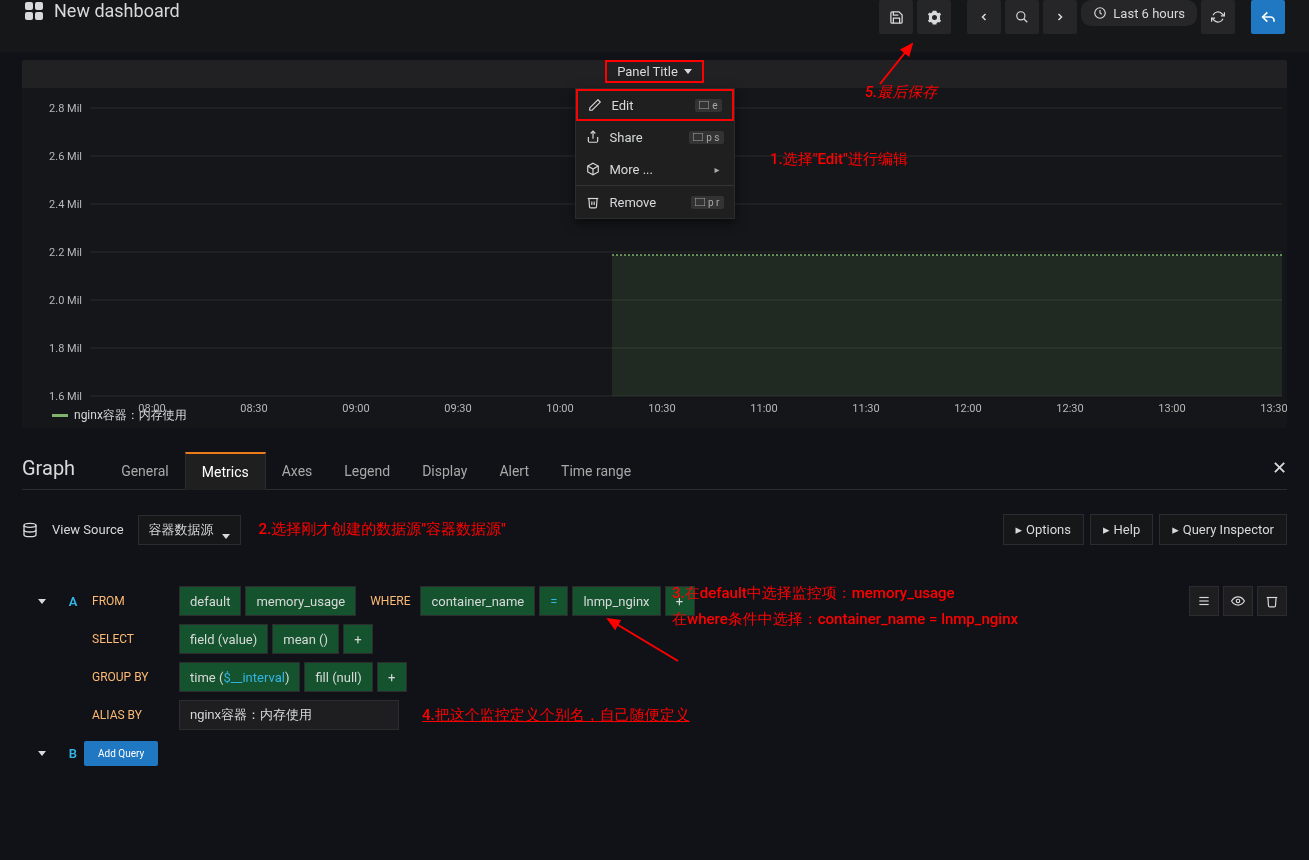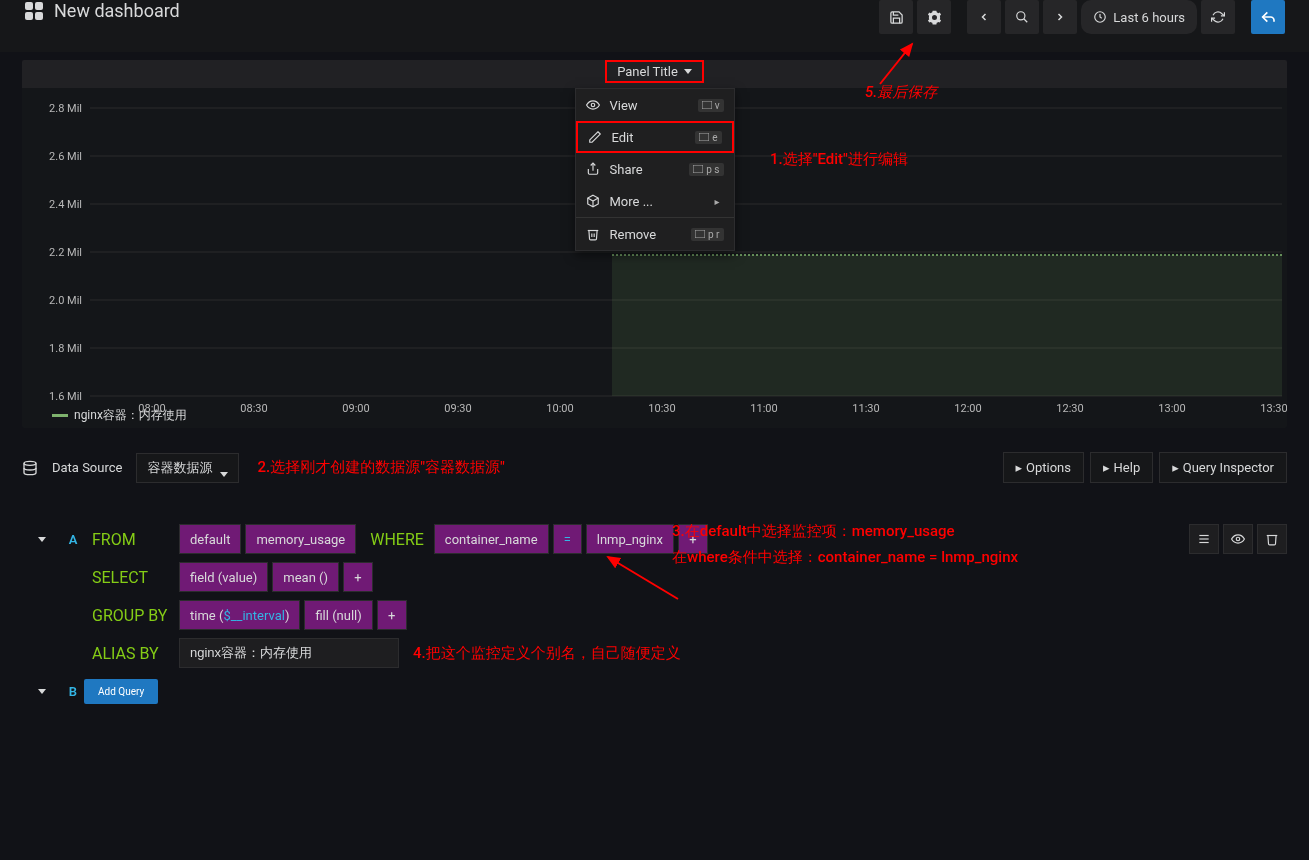--- a/index.html
+++ b/index.html
@@ -21,21 +21,21 @@
     background: #161719;
   }
   .dash-title { display:flex; align-items:center; font-size:18px; color:#d8d9da; }
   .dash-title svg { margin-right:10px; }
   .topbar-spacer { flex:1; }
   .icon-btn {
     width:34px; height:34px; display:flex; align-items:center; justify-content:center;
     background:#262628; margin-left:4px; border-radius:2px; cursor:pointer;
   }
   .time-btn {
-    height:34px; padding:0 12px; display:flex; align-items:center; background:#262628;
+    height:26px; padding:0 12px; display:flex; align-items:center; background:#262628;
     margin-left:4px; border-radius:10px; cursor:pointer; font-size:13px; color:#d8d9da;
   }
   .icon-btn.blue { background:#1f78c1; color:#fff; }
   .icon-group { display:flex; margin-left:12px; }
   
   .panel-wrap { padding: 8px 22px 0 22px; }
   .panel-title-row {
     height:28px; background:#212124; display:flex; align-items:flex-start; justify-content:center;
     position:relative; border-radius:2px 2px 0 0;
   }
@@ -108,24 +108,24 @@
   }
   .ds-opt-btn .tri { margin-right:4px; }
   
   .queries { margin-top:40px; }
   .qrow { display:flex; align-items:center; height:32px; margin-bottom:6px; }
   .qlabel {
     width:40px; display:flex; align-items:center; justify-content:center; cursor:pointer;
   }
   .qletter { color:#33b5e5; font-weight:600; cursor:pointer; width:22px; text-align:center;}
   .qkeyword {
-    color:#84cc16; font-size:16px; width:95px; padding-left:8px; text-transform:uppercase;
+    color:#fdba74; font-size:12px; width:95px; padding-left:8px; text-transform:uppercase;
   }
   .qchip {
-    background:#701a75; border:1px solid #2c2c2e; padding:0 10px; height:30px;
+    background:#14532d; border:1px solid #2c2c2e; padding:0 10px; height:30px;
     display:flex; align-items:center; margin-right:4px; font-size:13px; cursor:pointer;
   }
   .qchip.plus { width:30px; justify-content:center; padding:0; }
   .qchip.op { color:#33b5e5; }
   .qkeyword.inline { width:auto; padding:0 10px; }
   .interval { color:#33b5e5;text-align:right; }
   .qinput {
     background:#1e1e20; border:1px solid #2c2c2e; height:30px; padding:0 10px;
     color:#d8d9da; font-size:13px; width:220px;
   }
@@ -221,35 +221,20 @@
 </svg>
 
 <div class="panel-wrap">
   <div class="panel-title-row">
     <div class="panel-title-text red-box panel-title-box">
       <span>Panel Title</span>
       <span class="caret caret-down"></span>
     </div>
 
     <div class="dropdown">
-      <div class="dropdown-row">
-        <span class="dd-ico">
-            <svg width="14" height="14" viewBox="0 0 24 24" fill="none" stroke="#d8d9da" stroke-width="2">
-              <path d="M1 12s4-7 11-7 11 7 11 7-4 7-11 7S1 12 1 12z"></path>
-              <circle cx="12" cy="12" r="3"></circle>
-            </svg>
-          </span>
-        <span>View</span>
-        <span class="dd-short">
-            <svg class="kb-ico" width="10" height="8" viewBox="0 0 10 8">
-              <rect x="0" y="0" width="10" height="8" rx="1" fill="none" stroke="#aaa"></rect>
-            </svg>
-            <span>v</span>
-          </span>
-      </div>
       <div class="dropdown-row highlight">
         <span class="dd-ico">
             <svg width="14" height="14" viewBox="0 0 24 24" fill="none" stroke="#d8d9da" stroke-width="2">
               <path d="M17 3l4 4L7 21H3v-4L17 3z"></path>
             </svg>
           </span>
         <span>Edit</span>
         <span class="dd-short">
             <svg class="kb-ico" width="10" height="8" viewBox="0 0 10 8">
               <rect x="0" y="0" width="10" height="8" rx="1" fill="none" stroke="#aaa"></rect>
@@ -378,28 +363,39 @@
       <path d="M590 167 L1260 167" stroke="#7eb26d" stroke-width="1.5" fill="none" stroke-dasharray="2,2"></path>
     </svg>
     <div class="legend">
       <span class="swatch"></span>
       <span>nginx容器：内存使用</span>
     </div>
   </div>
 </div>
 
 <div class="editor">
+  <div class="editor-tabs">
+    <div class="editor-title">Graph</div>
+    <div class="tab">General</div>
+    <div class="tab active">Metrics</div>
+    <div class="tab">Axes</div>
+    <div class="tab">Legend</div>
+    <div class="tab">Display</div>
+    <div class="tab">Alert</div>
+    <div class="tab">Time range</div>
+    <div class="editor-close">✕</div>
+  </div>
 
   <div class="ds-row">
     <svg class="db-ico" width="16" height="16" viewBox="0 0 24 24" fill="none" stroke="#d8d9da" stroke-width="2">
         <ellipse cx="12" cy="5" rx="9" ry="3"></ellipse>
         <path d="M3 5v14a9 3 0 0018 0V5"></path>
         <path d="M3 12a9 3 0 0018 0"></path>
       </svg>
-    <span class="ds-label">Data Source</span>
+    <span class="ds-label">View Source</span>
     <div class="ds-select red-box">
       <span>容器数据源</span>
       <span class="caret-down" style="margin-left:8px;"></span>
     </div>
     <span class="annot" style="position:static; margin-left:18px;">2.选择刚才创建的数据源"容器数据源"</span>
     <div class="ds-options">
       <div class="ds-opt-btn">
           <span class="tri">▸</span>
           <span>Options</span>
         </div>
@@ -473,21 +469,21 @@
       <div class="qchip">fill (null)</div>
       <div class="qchip plus">+</div>
     </div>
 
 
     <div class="qrow">
       <div class="qlabel"></div>
         <div class="qletter"></div>
       <div class="qkeyword">ALIAS BY</div>
       <input class="qinput red-box" value="nginx容器：内存使用" style="">
-      <span class="annot" style="position:static; margin-left:14px;">4.把这个监控定义个别名，自己随便定义</span>
+      <span class="annot" style="position:static; margin-left:23px;text-decoration:underline;">4.把这个监控定义个别名，自己随便定义</span>
     </div>
 
     <div class="qrow">
       <div class="qlabel">
           <span class="caret-down"></span>
         </div>
       <div class="qletter">B</div>
       <div class="add-query-btn">Add Query</div>
     </div>
 

